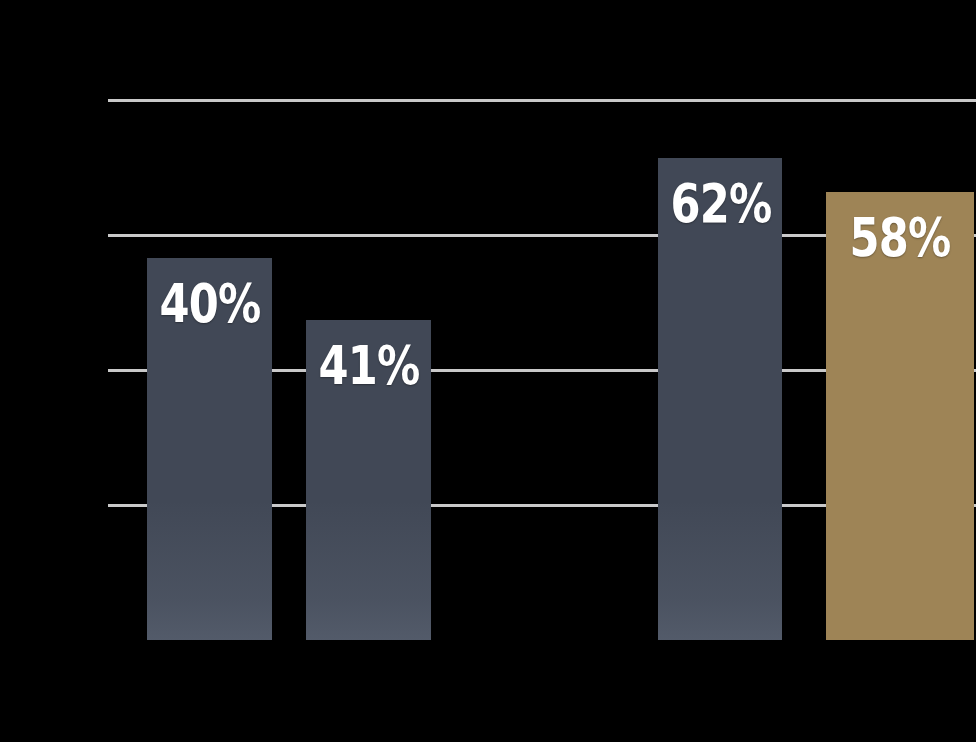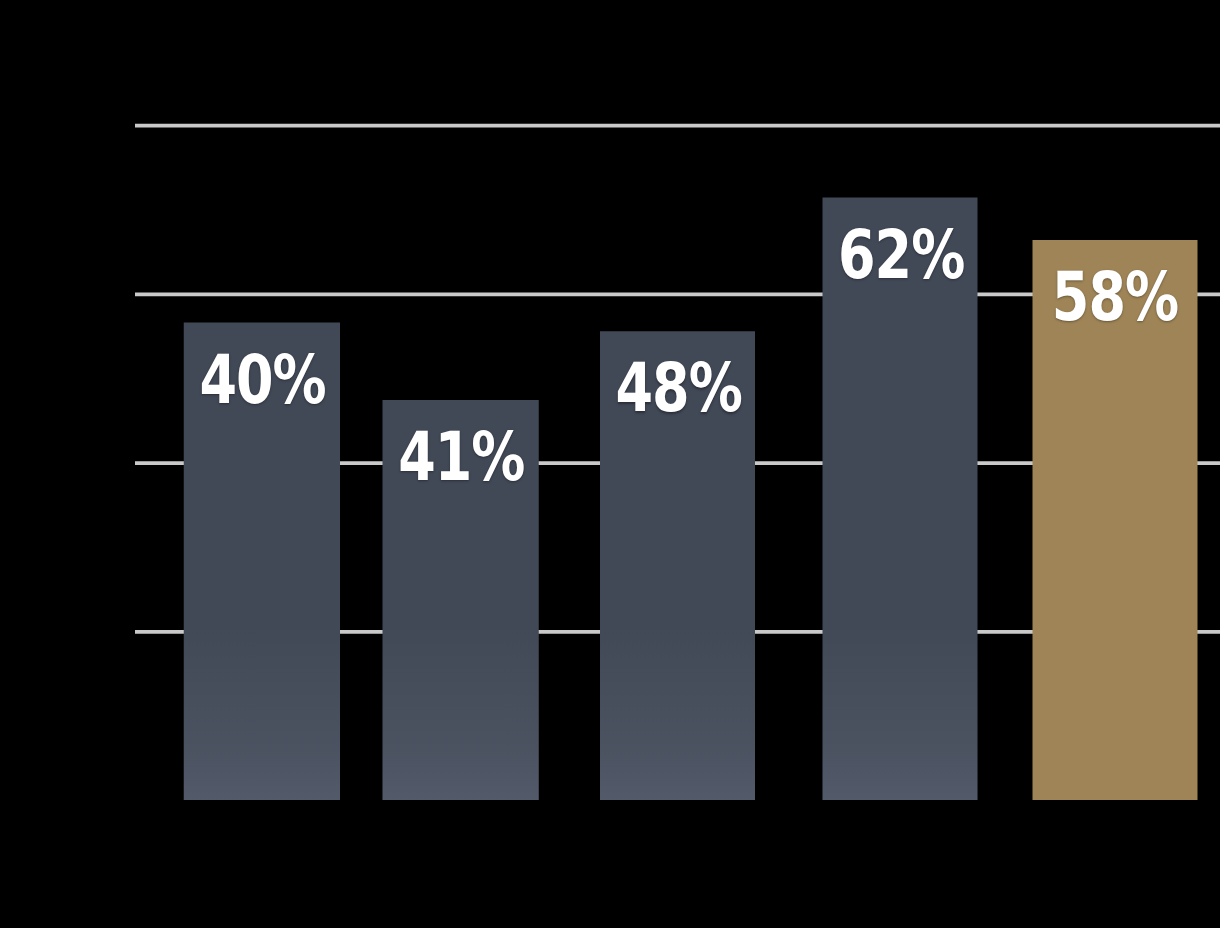--- a/index.html
+++ b/index.html
@@ -93,26 +93,23 @@
   <div id="plot-area">
 
     <div class="bar neutral" style="left:147px; width:125px; height:382px;">
       <span class="bar-label">40%</span>
     </div>
 
     <div class="bar neutral" style="left:306px; width:125px; height:320px;">
       <span class="bar-label">41%</span>
     </div>
 
-    <div class="bar neutral" style="left:480px; width:124px; height:375px;">
-      <span class="bar-label">48%</span>
-    </div>
 
     <div class="bar neutral" style="left:658px; width:124px; height:482px;">
       <span class="bar-label">62%</span>
     </div>
 
-    <div class="bar highlight" style="left:826px; width:132px; height:448px;padding-left:36px;">
+    <div class="bar highlight" style="left:826px; width:148px; height:448px;padding-left:36px;">
       <span class="bar-label">58%</span>
     </div>
 
   </div>
 </div>
 
 </body></html>

